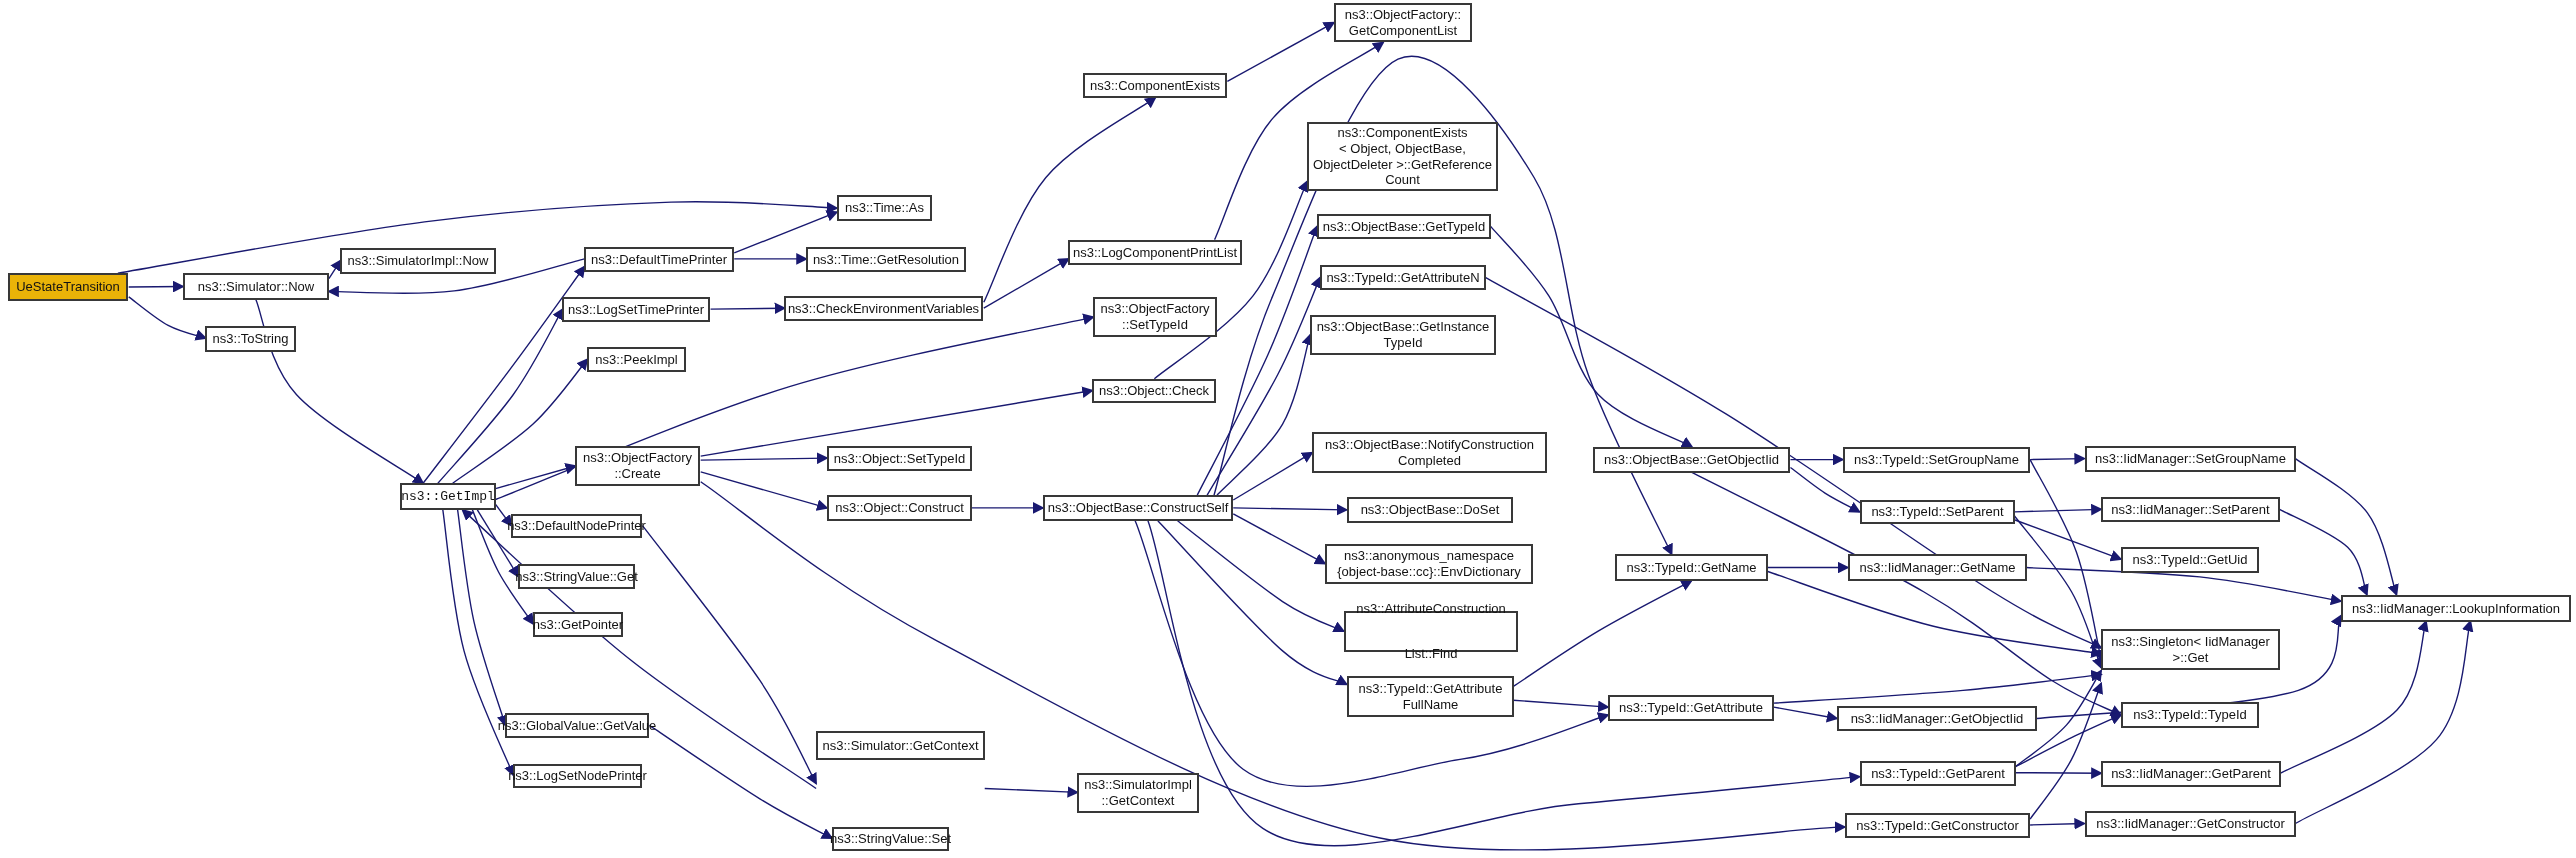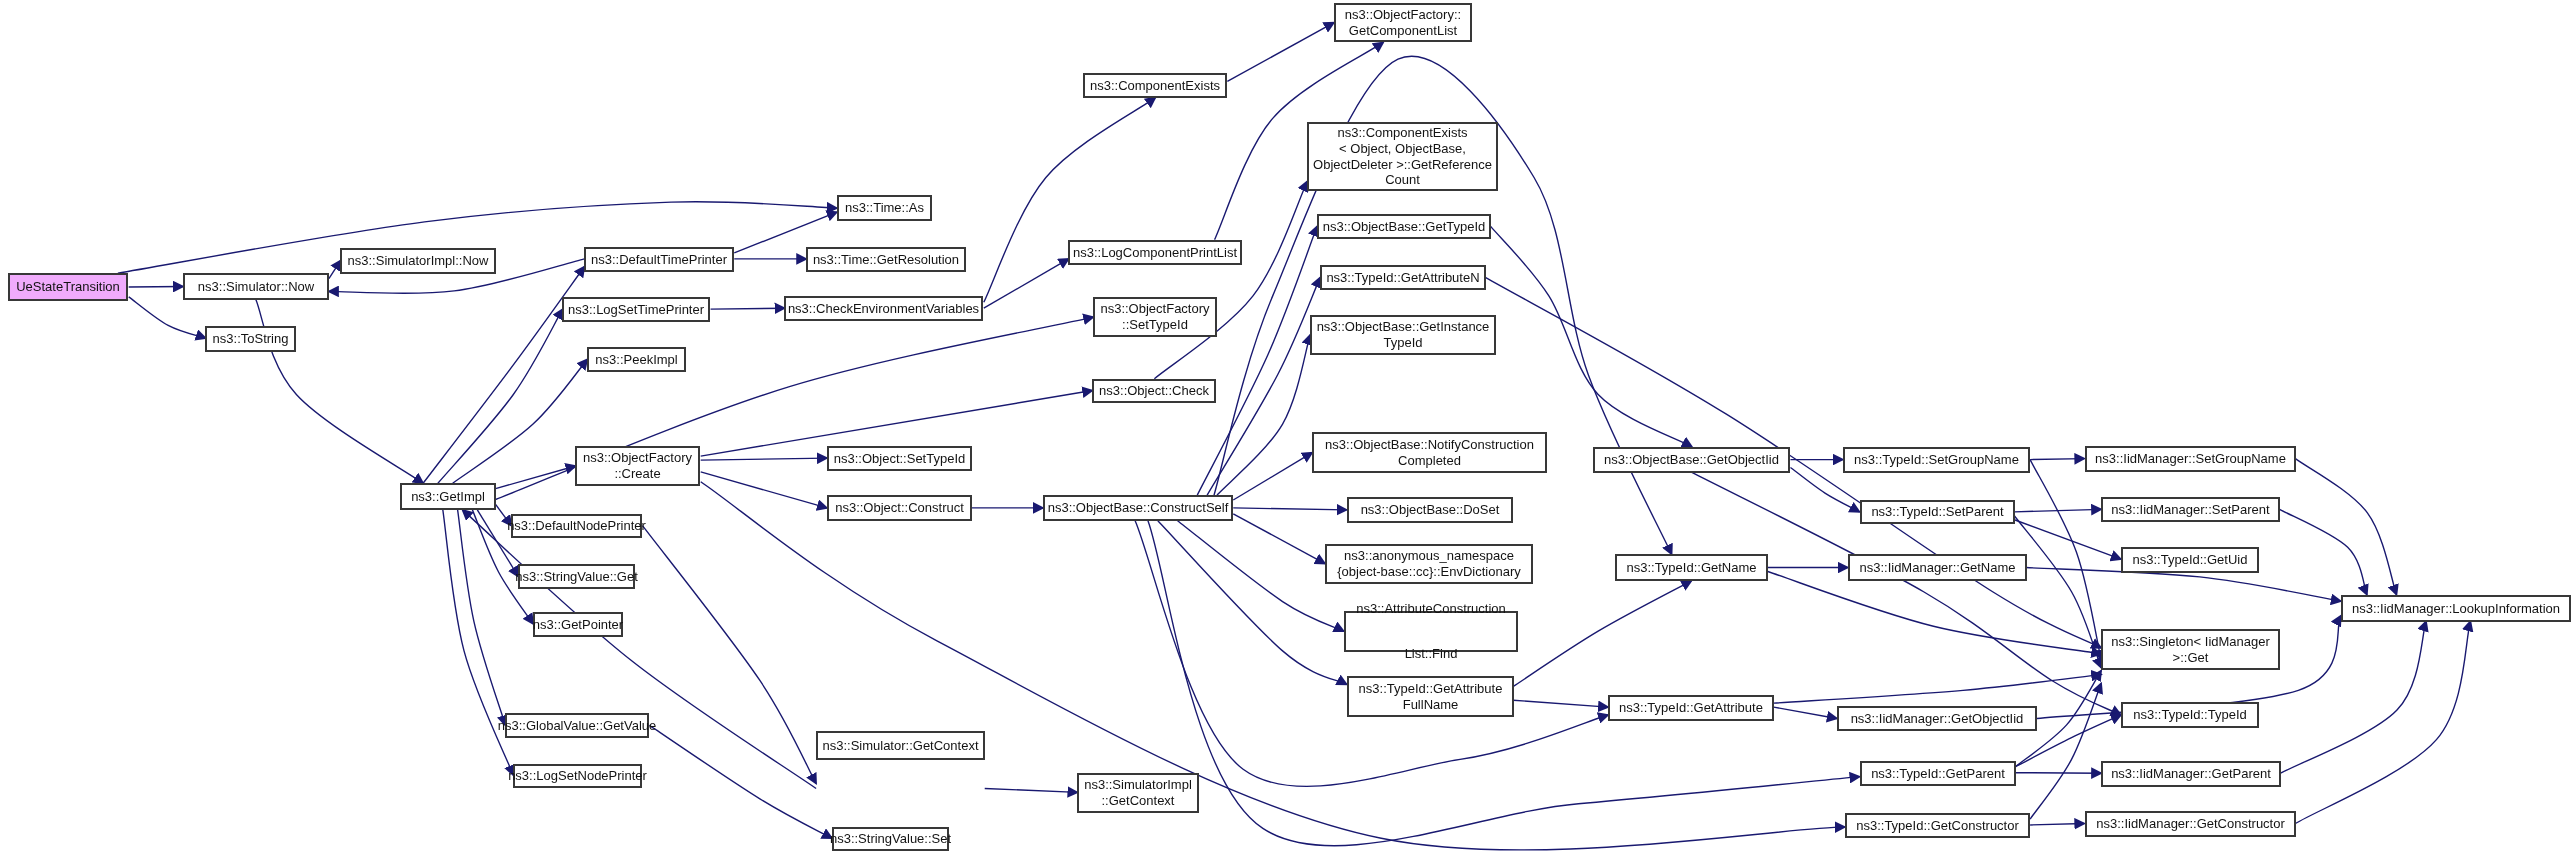--- a/index.html
+++ b/index.html
@@ -2,21 +2,21 @@
 <html><head>
 <meta charset="utf-8">
 <style>
   html,body{margin:0;padding:0;background:#ffffff;}
   #canvas{position:relative;width:2576px;height:858px;background:#ffffff;overflow:hidden;
           font-family:"Liberation Sans",sans-serif;}
   #edges{position:absolute;left:0;top:0;width:2576px;height:858px;}
   .node{position:absolute;box-sizing:border-box;border:2px solid #383838;background:#ffffff;
         color:#131313;display:flex;flex-direction:column;align-items:center;justify-content:center;
         font-size:13px;line-height:1.2;text-align:center;white-space:nowrap;cursor:pointer;}
-  .node.root{background:#f0abfc;}
+  .node.root{background:#eab308;}
   .edgepath{fill:none;stroke:#191970;stroke-width:1.4px;}
 </style>
 </head>
 <body>
 
 <div id="canvas">
   <svg id="edges" width="2576" height="858" viewBox="0 0 2611 870">
     <defs>
       <marker id="arrow" viewBox="0 0 10 10" refX="8.5" refY="5" markerWidth="8.5" markerHeight="8.5" orient="auto-start-reverse">
         <path d="M0,0 L10,5 L0,10 z" fill="#191970"></path>
@@ -120,21 +120,21 @@
       </div>
       <div class="node" style="left: 562px; top: 297px; width: 148px; height: 25px;">
         <div>ns3::LogSetTimePrinter</div>
       </div>
       <div class="node" style="left: 784px; top: 296px; width: 199px; height: 25px;">
         <div>ns3::CheckEnvironmentVariables</div>
       </div>
       <div class="node" style="left: 587px; top: 347px; width: 99px; height: 25px;">
         <div>ns3::PeekImpl</div>
       </div>
-      <div class="node" style="left: 400px; top: 483px; width: 96px; height: 27px;">
+      <div class="node" style="left: 400px; top: 483px; width: 96px; height: 27px; font-family: Liberation Mono, monospace;">
         <div>ns3::GetImpl</div>
       </div>
       <div class="node" style="left: 575px; top: 446px; width: 125px; height: 40px;">
         <div>ns3::ObjectFactory</div>
         <div>::Create</div>
       </div>
       <div class="node" style="left: 511px; top: 514px; width: 131px; height: 24px;">
         <div>ns3::DefaultNodePrinter</div>
       </div>
       <div class="node" style="left: 518px; top: 564px; width: 117px; height: 25px;">

